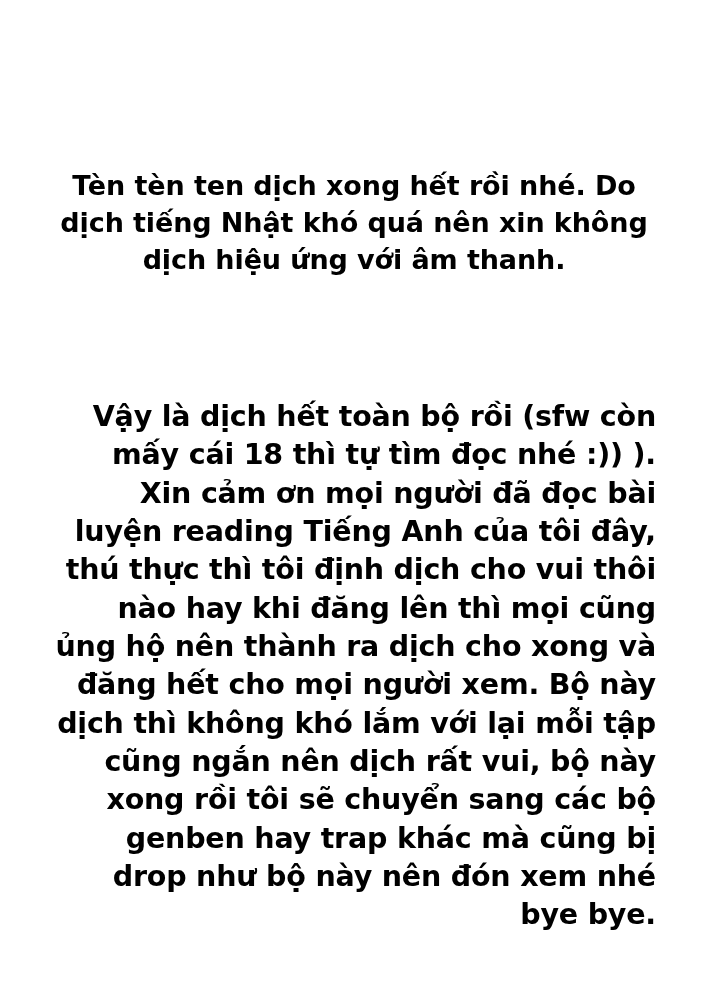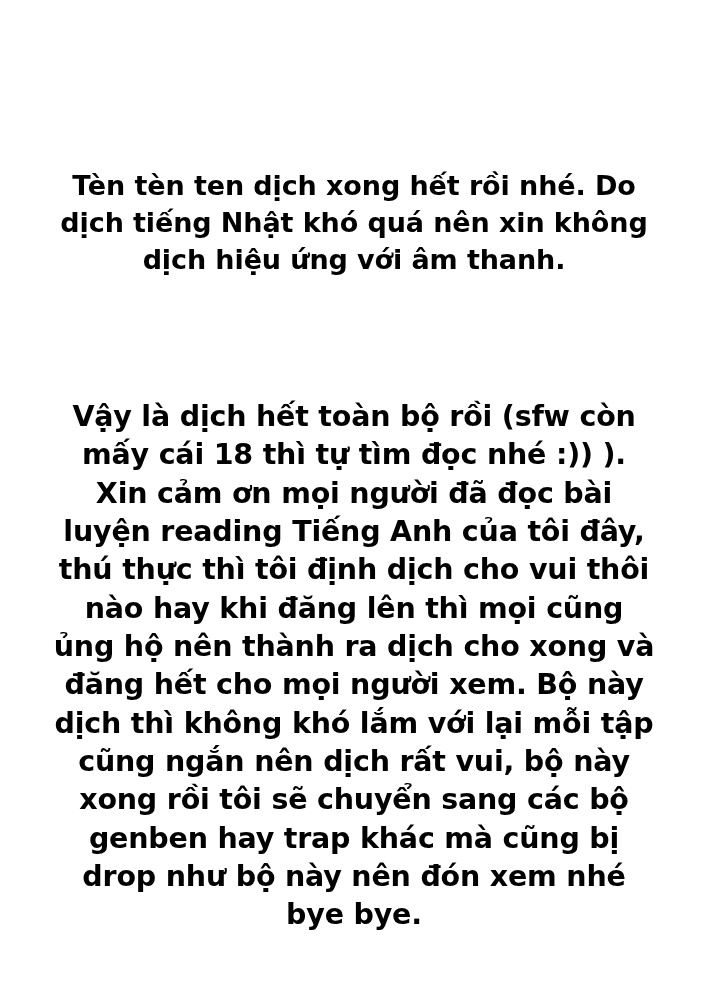--- a/index.html
+++ b/index.html
@@ -37,20 +37,21 @@
     line-height: 1.37;
     letter-spacing: -0.1px;
     text-align: center;
   }
   .block-bottom {
     top: 398px;
     padding: 0 52px;
     font-size: 28.5px;
     line-height: 1.345;
     letter-spacing: -0.2px;
+    text-align: right;
   }
 </style>
 </head>
 <body>
 
 <div class="page">
   <div class="block block-top">Tèn tèn ten dịch xong hết rồi nhé. Do dịch tiếng Nhật khó quá nên xin không dịch hiệu ứng với âm thanh.</div>
   <div class="block block-bottom">Vậy là dịch hết toàn bộ rồi (sfw còn mấy cái 18 thì tự tìm đọc nhé :)) ). Xin cảm ơn mọi người đã đọc bài luyện reading Tiếng Anh của tôi đây, thú thực thì tôi định dịch cho vui thôi nào hay khi đăng lên thì mọi cũng ủng hộ nên thành ra dịch cho xong và đăng hết cho mọi người xem. Bộ này dịch thì không khó lắm với lại mỗi tập cũng ngắn nên dịch rất vui, bộ này xong rồi tôi sẽ chuyển sang các bộ genben hay trap khác mà cũng bị drop như bộ này nên đón xem nhé bye bye.</div>
 </div>
 

